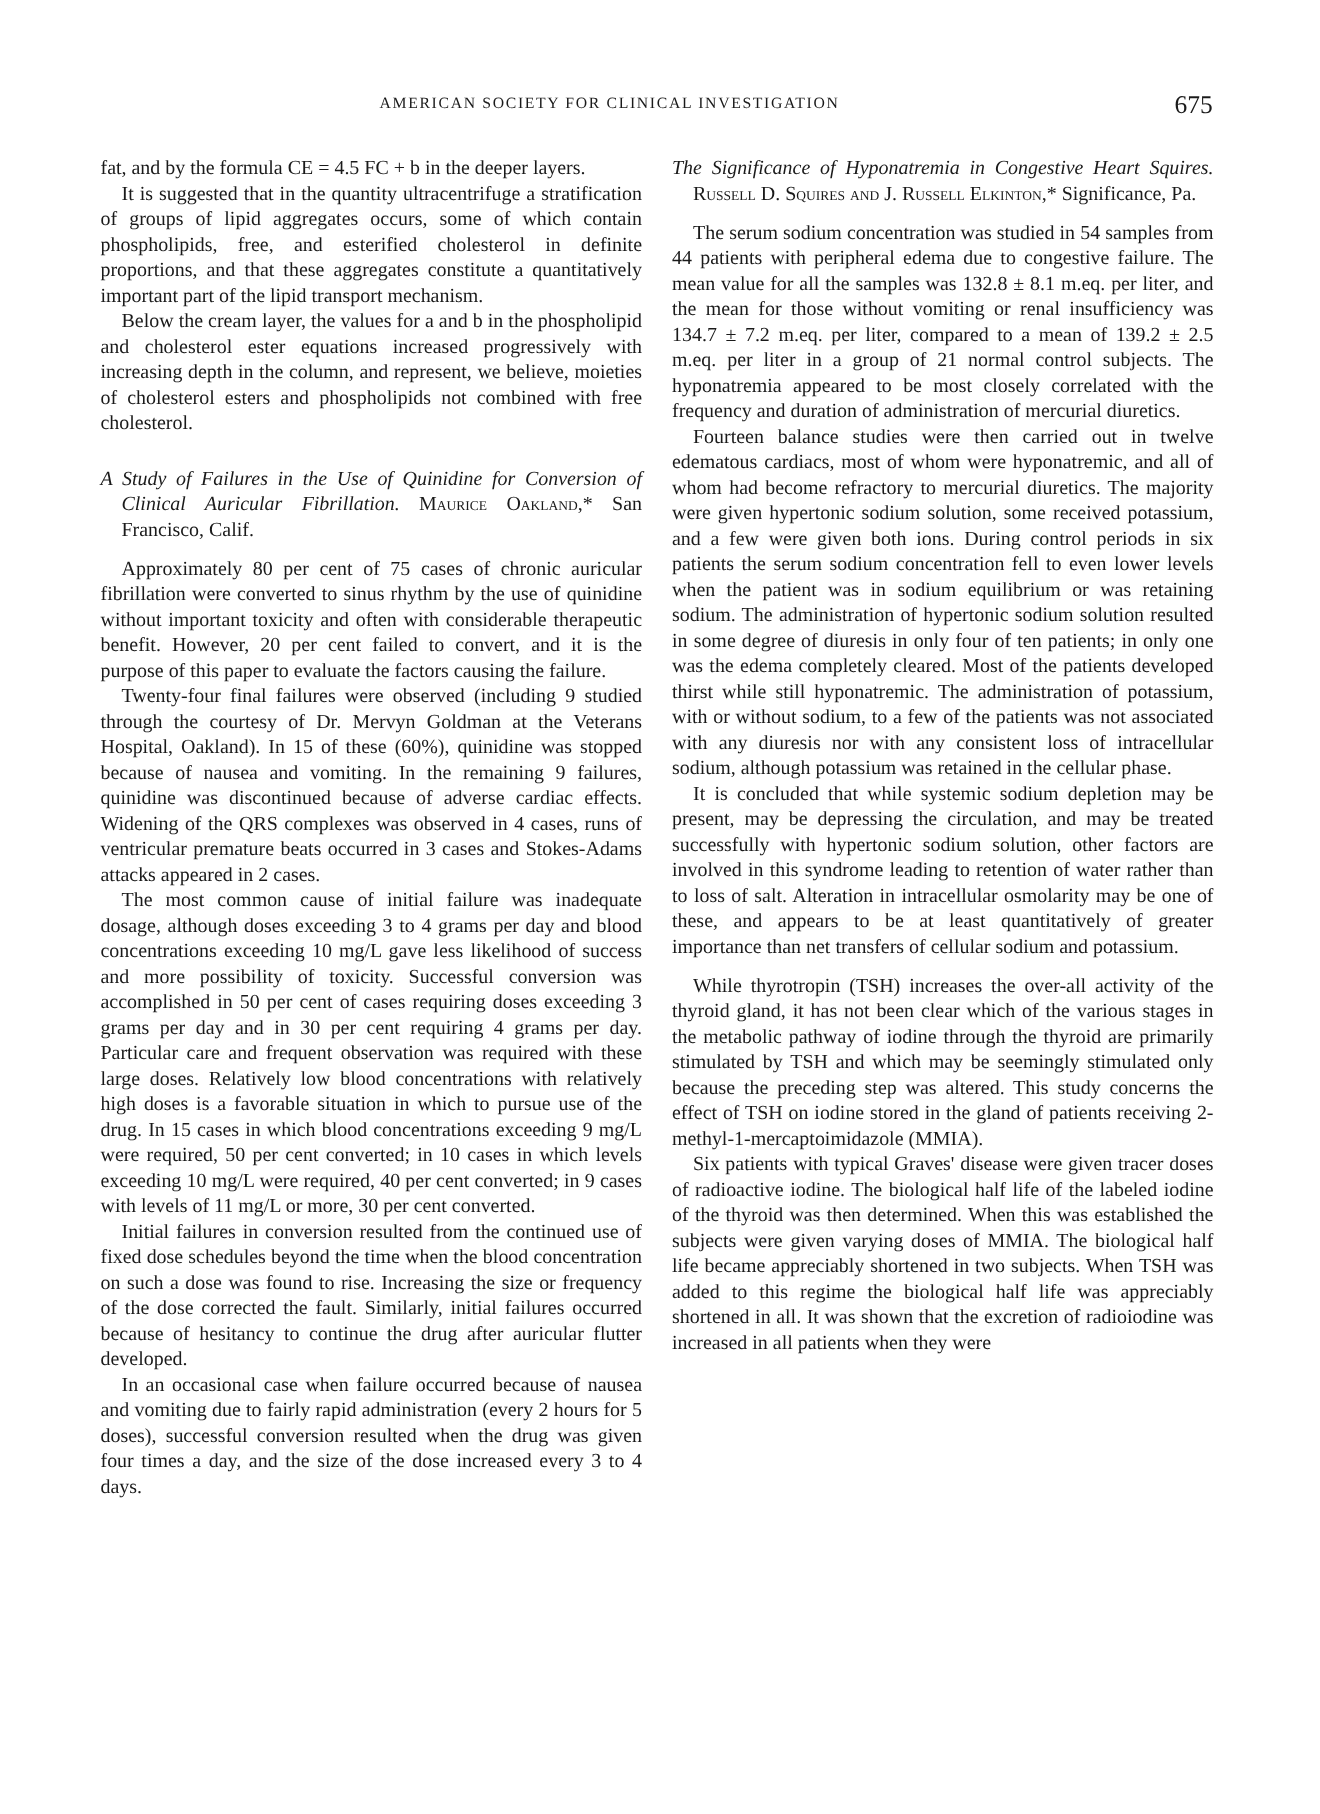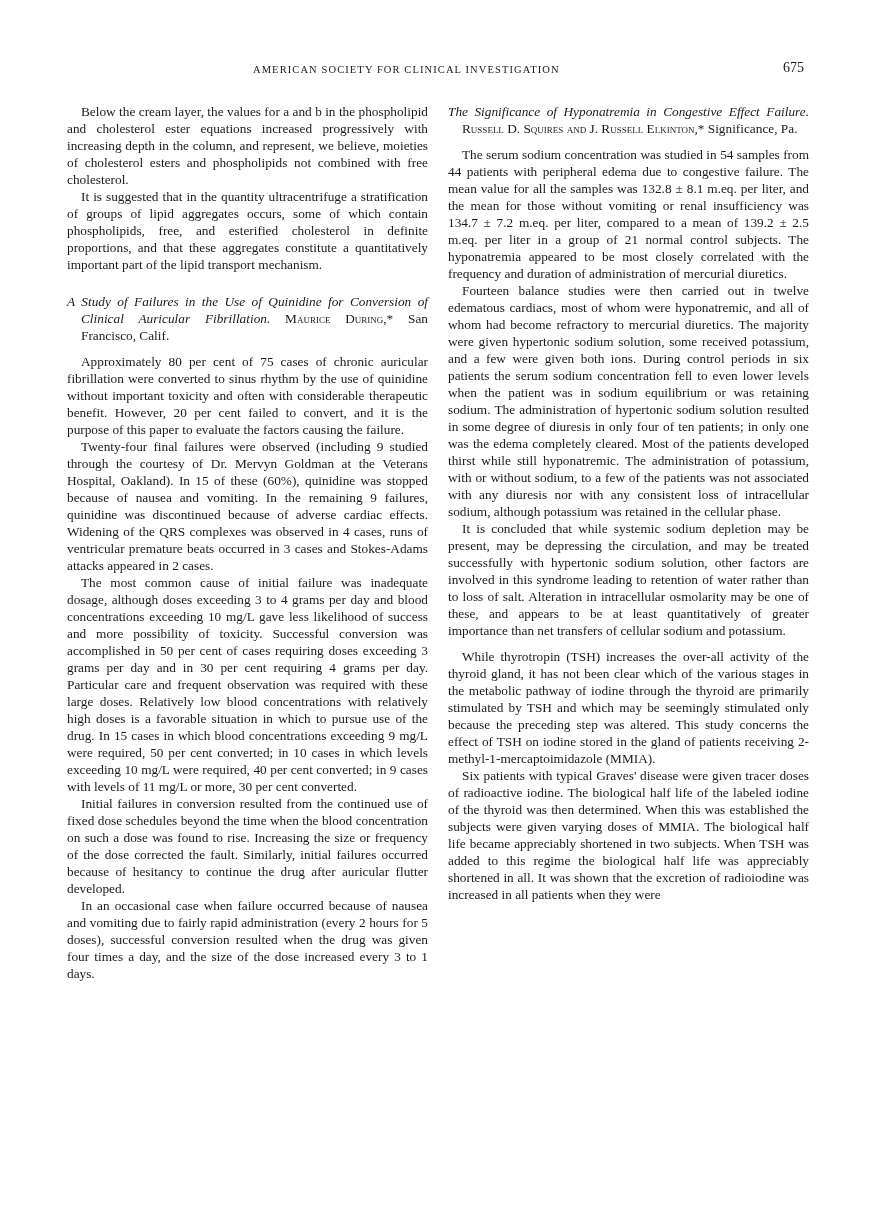--- a/index.html
+++ b/index.html
@@ -1,21 +1,21 @@
 <!DOCTYPE html>
 <html><head>
 <meta charset="utf-8">
 <style>
   html, body { margin: 0; padding: 0; background: #ffffff; }
   body { width: 880px; height: 1209px; position: relative; overflow: hidden;
          font-family: "Liberation Serif", "DejaVu Serif", serif; color: #1a1a1a; }
   .running-head { position: absolute; top: 64px; left: 0; width: 880px; height: 20px; text-align: right; }
   .running-title { position: absolute; left: 253px; top: 0; font-size: 11.5px; letter-spacing: 1.1px;
                    font-variant: small-caps; text-transform: uppercase; font-size: 10.5px; }
-  .page-number { position: absolute; left: 783px; top: -4px; font-size: 14px; }
+  .page-number { position: absolute; left: 783px; top: -4px; font-size: 17px; }
   .col { position: absolute; top: 103px; width: 361px; font-size: 13.3px; line-height: 17px;
          text-align: justify; hyphens: manual; }
   .col-left { left: 67px; }
   .col-right { left: 448px; }
   .col p { margin: 0; text-indent: 14px; }
   .col p.first-cont { text-indent: 0; }
   .article-head { margin: 0; padding-left: 14px; text-indent: -14px; text-align: justify; }
   .article-head .title { font-style: italic; }
   .article-head .authors { font-variant: small-caps; margin-top: 24px; }
   .gap-before-head { margin-top: 20px; }
@@ -23,39 +23,40 @@
 </style>
 </head>
 <body>
 
 <div class="running-head">
   <span class="running-title">American Society for Clinical Investigation</span>
   <span class="page-number">675</span>
 </div>
 
 <div class="col col-left">
+  <p class="first-cont">fat, and by the formula CE = 4.5 FC + b in the deeper layers.</p>
+  <p>It is suggested that in the quantity ultracentrifuge a stratification of groups of lipid aggregates occurs, some of which contain phospholipids, free, and esterified cholesterol in definite proportions, and that these aggregates constitute a quantitatively important part of the lipid transport mechanism.</p>
   <p>Below the cream layer, the values for a and b in the phospholipid and cholesterol ester equations increased progressively with increasing depth in the column, and represent, we believe, moieties of cholesterol esters and phospholipids not combined with free cholesterol.</p>
-  <p>It is suggested that in the quantity ultracentrifuge a stratification of groups of lipid aggregates occurs, some of which contain phospholipids, free, and esterified cholesterol in definite proportions, and that these aggregates constitute a quantitatively important part of the lipid transport mechanism.</p>
 
   <div class="article-head gap-before-head">
     <span class="title">A Study of Failures in the Use of Quinidine for Conversion of Clinical Auricular Fibrillation.</span>
-    <span class="authors">Maurice During,*</span>
+    <span class="authors">Maurice Oakland,*</span>
     <span>San Francisco, Calif.</span>
   </div>
   <div class="gap-after-head"></div>
   <p>Approximately 80 per cent of 75 cases of chronic auricular fibrillation were converted to sinus rhythm by the use of quinidine without important toxicity and often with considerable therapeutic benefit.  However, 20 per cent failed to convert, and it is the purpose of this paper to evaluate the factors causing the failure.</p>
   <p>Twenty-four final failures were observed (including 9 studied through the courtesy of Dr. Mervyn Goldman at the Veterans Hospital, Oakland).  In 15 of these (60%), quinidine was stopped because of nausea and vomiting. In the remaining 9 failures, quinidine was discontinued because of adverse cardiac effects.  Widening of the QRS complexes was observed in 4 cases, runs of ventricular premature beats occurred in 3 cases and Stokes-Adams attacks appeared in 2 cases.</p>
   <p>The most common cause of initial failure was inadequate dosage, although doses exceeding 3 to 4 grams per day and blood concentrations exceeding 10 mg/L gave less likelihood of success and more possibility of toxicity. Successful conversion was accomplished in 50 per cent of cases requiring doses exceeding 3 grams per day and in 30 per cent requiring 4 grams per day.  Particular care and frequent observation was required with these large doses.  Relatively low blood concentrations with relatively high doses is a favorable situation in which to pursue use of the drug.  In 15 cases in which blood concentrations exceeding 9 mg/L were required, 50 per cent converted; in 10 cases in which levels exceeding 10 mg/L were required, 40 per cent converted; in 9 cases with levels of 11 mg/L or more, 30 per cent converted.</p>
   <p>Initial failures in conversion resulted from the continued use of fixed dose schedules beyond the time when the blood concentration on such a dose was found to rise. Increasing the size or frequency of the dose corrected the fault.  Similarly, initial failures occurred because of hesitancy to continue the drug after auricular flutter developed.</p>
-  <p>In an occasional case when failure occurred because of nausea and vomiting due to fairly rapid administration (every 2 hours for 5 doses), successful conversion resulted when the drug was given four times a day, and the size of the dose increased every 3 to 1 days.</p>
+  <p>In an occasional case when failure occurred because of nausea and vomiting due to fairly rapid administration (every 2 hours for 5 doses), successful conversion resulted when the drug was given four times a day, and the size of the dose increased every 3 to 4 days.</p>
 </div>
 
 <div class="col col-right">
   <div class="article-head">
-    <span class="title">The Significance of Hyponatremia in Congestive Effect Failure.</span>
+    <span class="title">The Significance of Hyponatremia in Congestive Heart Squires.</span>
     <span class="authors">Russell D. Squires and J. Russell Elkinton,*</span>
     <span>Significance, Pa.</span>
   </div>
   <div class="gap-after-head"></div>
   <p>The serum sodium concentration was studied in 54 samples from 44 patients with peripheral edema due to congestive failure.  The mean value for all the samples was 132.8 ± 8.1 m.eq. per liter, and the mean for those without vomiting or renal insufficiency was 134.7 ± 7.2 m.eq. per liter, compared to a mean of 139.2 ± 2.5 m.eq. per liter in a group of 21 normal control subjects.  The hyponatremia appeared to be most closely correlated with the frequency and duration of administration of mercurial diuretics.</p>
   <p>Fourteen balance studies were then carried out in twelve edematous cardiacs, most of whom were hyponatremic, and all of whom had become refractory to mercurial diuretics.  The majority were given hypertonic sodium solution, some received potassium, and a few were given both ions.  During control periods in six patients the serum sodium concentration fell to even lower levels when the patient was in sodium equilibrium or was retaining sodium. The administration of hypertonic sodium solution resulted in some degree of diuresis in only four of ten patients; in only one was the edema completely cleared.  Most of the patients developed thirst while still hyponatremic. The administration of potassium, with or without sodium, to a few of the patients was not associated with any diuresis nor with any consistent loss of intracellular sodium, although potassium was retained in the cellular phase.</p>
   <p>It is concluded that while systemic sodium depletion may be present, may be depressing the circulation, and may be treated successfully with hypertonic sodium solution, other factors are involved in this syndrome leading to retention of water rather than to loss of salt.  Alteration in intracellular osmolarity may be one of these, and appears to be at least quantitatively of greater importance than net transfers of cellular sodium and potassium.</p>
 
   <div class="gap-after-head"></div>
   <p>While thyrotropin (TSH) increases the over-all activity of the thyroid gland, it has not been clear which of the various stages in the metabolic pathway of iodine through the thyroid are primarily stimulated by TSH and which may be seemingly stimulated only because the preceding step was altered.  This study concerns the effect of TSH on iodine stored in the gland of patients receiving 2-methyl-1-mercaptoimidazole (MMIA).</p>

